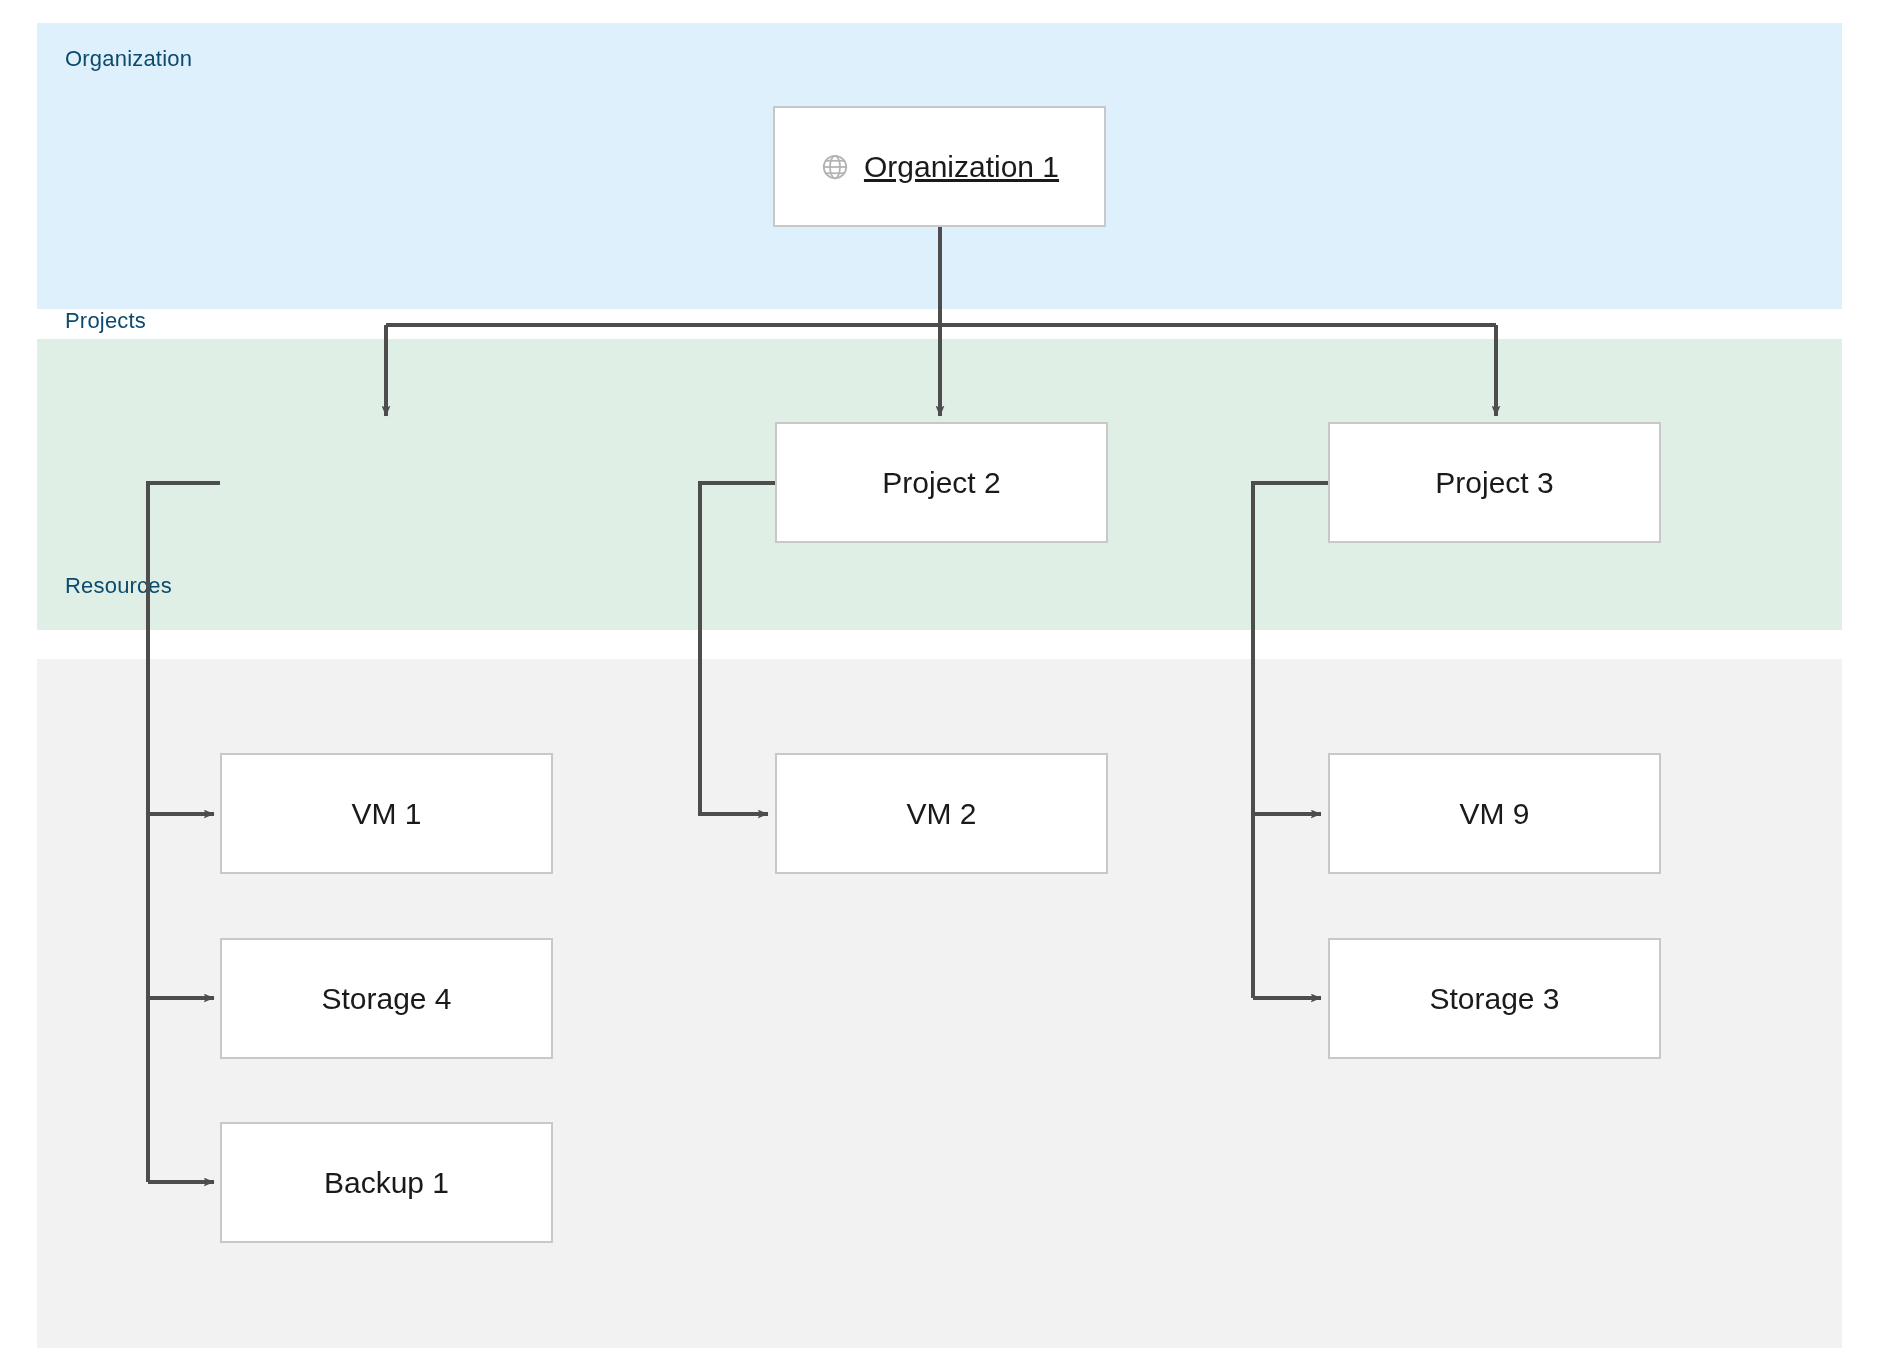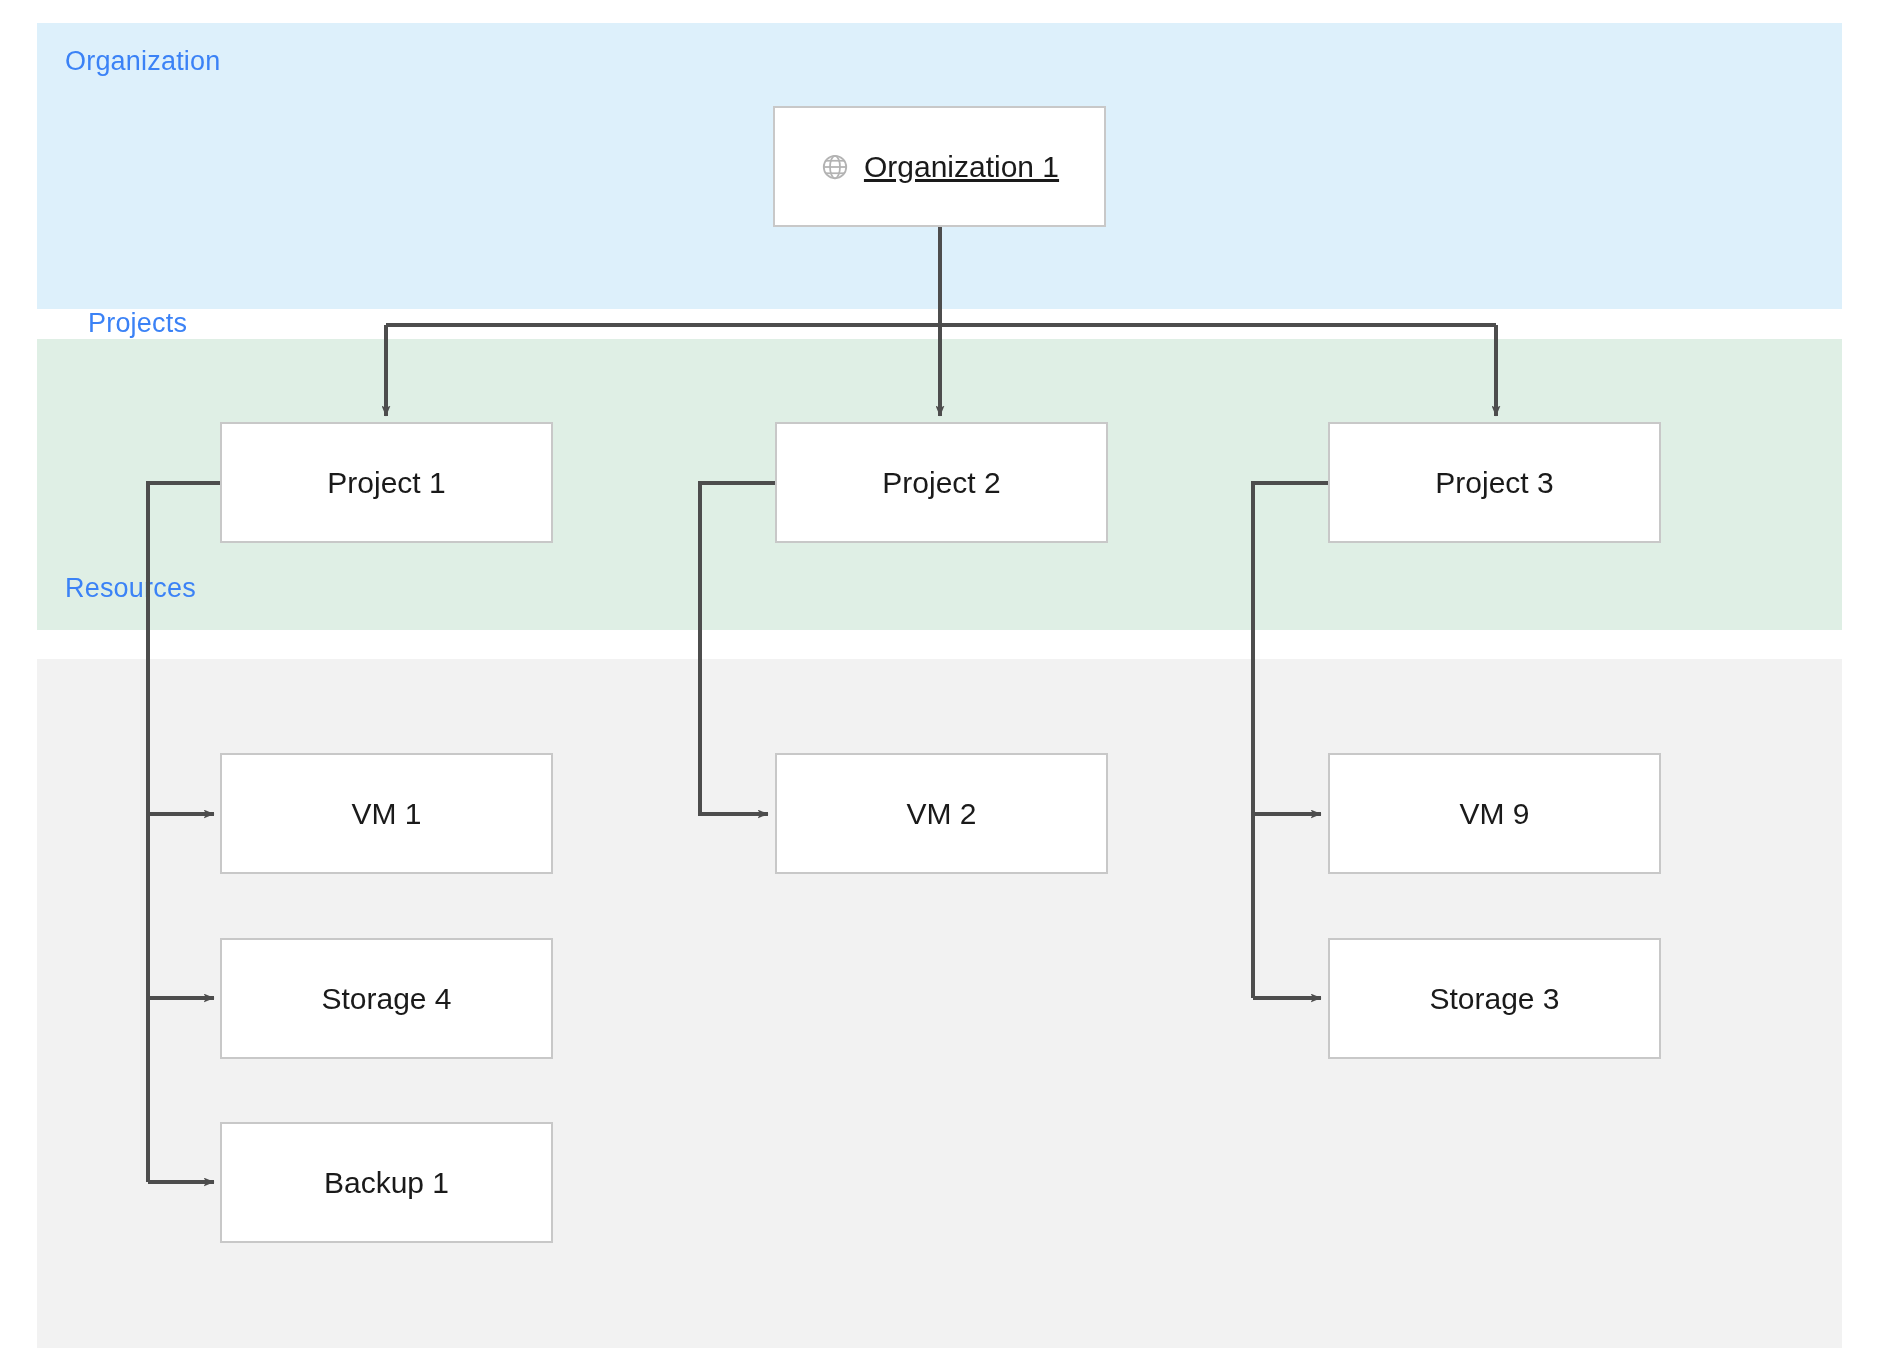--- a/index.html
+++ b/index.html
@@ -33,27 +33,27 @@
     background: #dfefe5;
   }
   #band-resources {
     top: 659px;
     height: 689px;
     background: #f2f2f2;
   }
   .band-label {
     position: absolute;
     left: 65px;
-    font-size: 27px;
-    color: #3b82f6;
+    font-size: 22px;
+    color: #0c4a6e;
     letter-spacing: 0.2px;
     white-space: nowrap;
   }
   #label-organization { top: 46px; }
-  #label-projects     { top: 308px; margin-left: 23px; }
+  #label-projects     { top: 308px; }
   #label-resources    { top: 573px; }
 
   .node {
     position: absolute;
     background: #ffffff;
     border: 2px solid #c8c8c8;
     box-sizing: border-box;
     display: flex;
     align-items: center;
     justify-content: center;
@@ -150,23 +150,20 @@
         <circle cx="12" cy="12" r="9"></circle>
         <ellipse cx="12" cy="12" rx="4" ry="9"></ellipse>
         <line x1="3" y1="12" x2="21" y2="12"></line>
         <line x1="4.6" y1="7" x2="19.4" y2="7"></line>
         <line x1="4.6" y1="17" x2="19.4" y2="17"></line>
       </svg>
     </span>
     <span class="node-label">Organization 1</span>
   </div>
 
-  <div class="node" id="node-project-1">
-    <span class="node-label">Project 1</span>
-  </div>
   <div class="node" id="node-project-2">
     <span class="node-label">Project 2</span>
   </div>
   <div class="node" id="node-project-3">
     <span class="node-label">Project 3</span>
   </div>
 
   <div class="node" id="node-vm-1">
     <span class="node-label">VM 1</span>
   </div>

